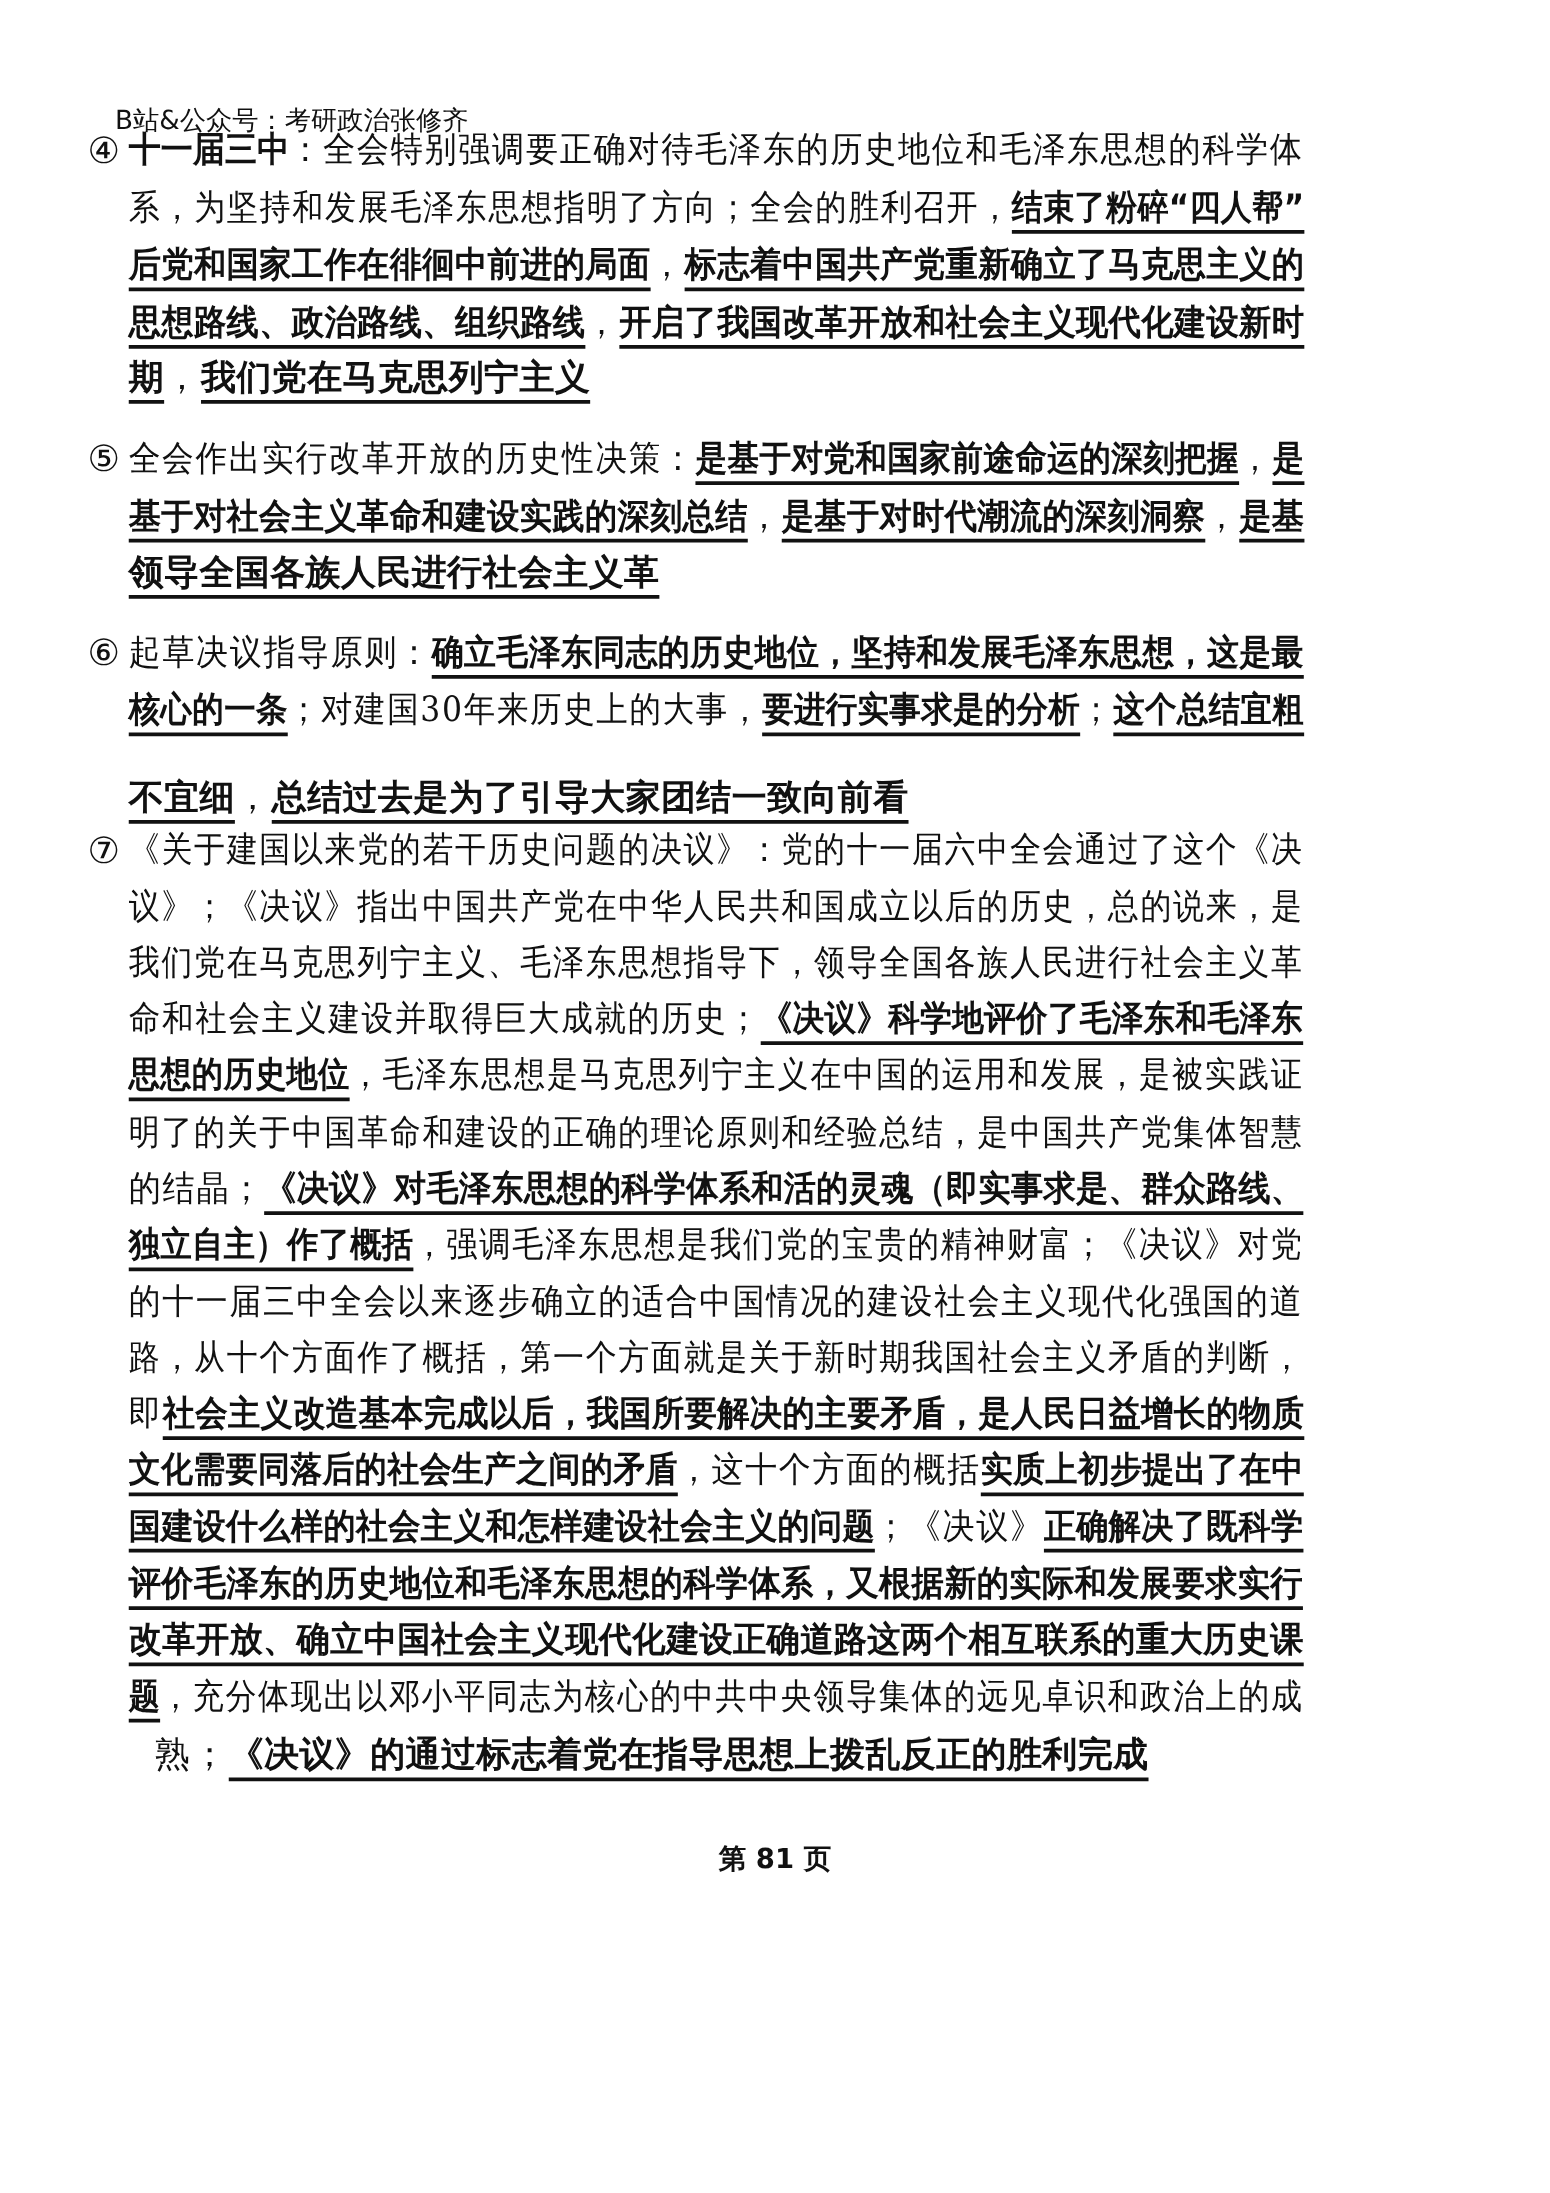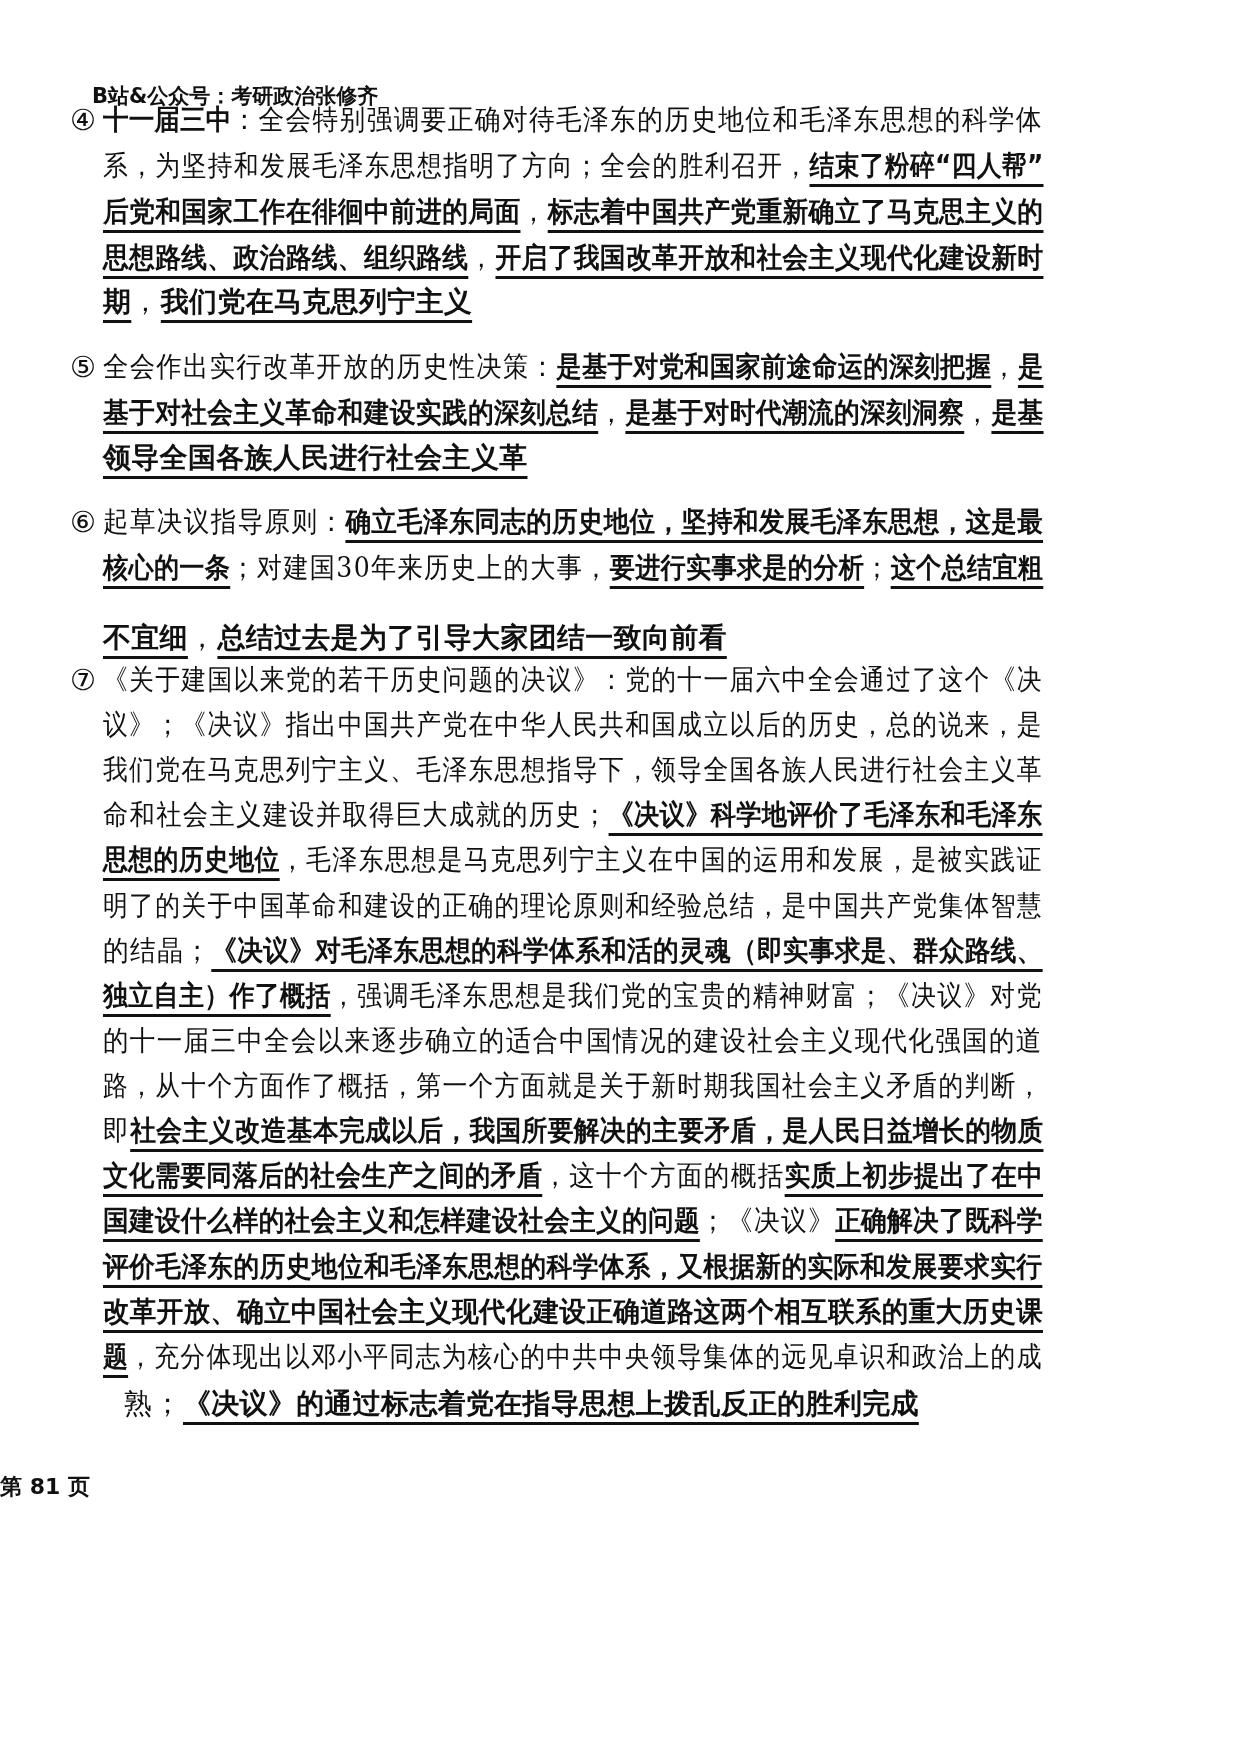--- a/index.html
+++ b/index.html
@@ -1,35 +1,35 @@
 <!DOCTYPE html>
 <html><head>
 <meta charset="utf-8">
 <style>
   html, body { margin:0; padding:0; background:#ffffff; }
   body { width:1240px; height:1754px; position:relative; overflow:hidden; color:#111; }
   .header {
     position:absolute; left:92px; top:82px;
-    font-family:"DejaVu Sans","Liberation Sans",sans-serif; font-weight:bold;
+    font-family:"DejaVu Sans","Liberation Sans",sans-serif; font-weight:normal;
     font-size:21px; color:#111; letter-spacing:0px;
   }
   .line {
     position:absolute; left:103px; width:940px; height:40px;
     font-size:28px; line-height:40px; white-space:nowrap;
   }
   .num {
     position:absolute; left:70px; width:34px; height:40px;
     font-family:"DejaVu Sans",sans-serif; font-size:29px; line-height:40px; color:#111;
   }
   .n { font-family:"DejaVu Serif","Liberation Serif",serif; font-weight:normal; letter-spacing:1.5px; }
   .b { font-family:"DejaVu Sans","Liberation Sans",sans-serif; font-weight:bold; letter-spacing:0.3px;
        text-decoration:underline; text-decoration-thickness:3px; text-underline-offset:9px; }
   .bo { font-family:"DejaVu Sans","Liberation Sans",sans-serif; font-weight:bold; }
   .footer {
-    position:absolute; left:0; width:1240px; top:1472px; 
+    position:absolute; left:0; width:1240px; top:1472px; text-align:center;
     font-family:"DejaVu Sans","Liberation Sans",sans-serif; font-weight:bold; font-size:22px;
   }
 </style>
 </head>
 <body>
 
 <div class="header">B站&amp;公众号：考研政治张修齐</div>
 
 <div id="content">
     <div class="num" style="top: 100px;">④</div>

